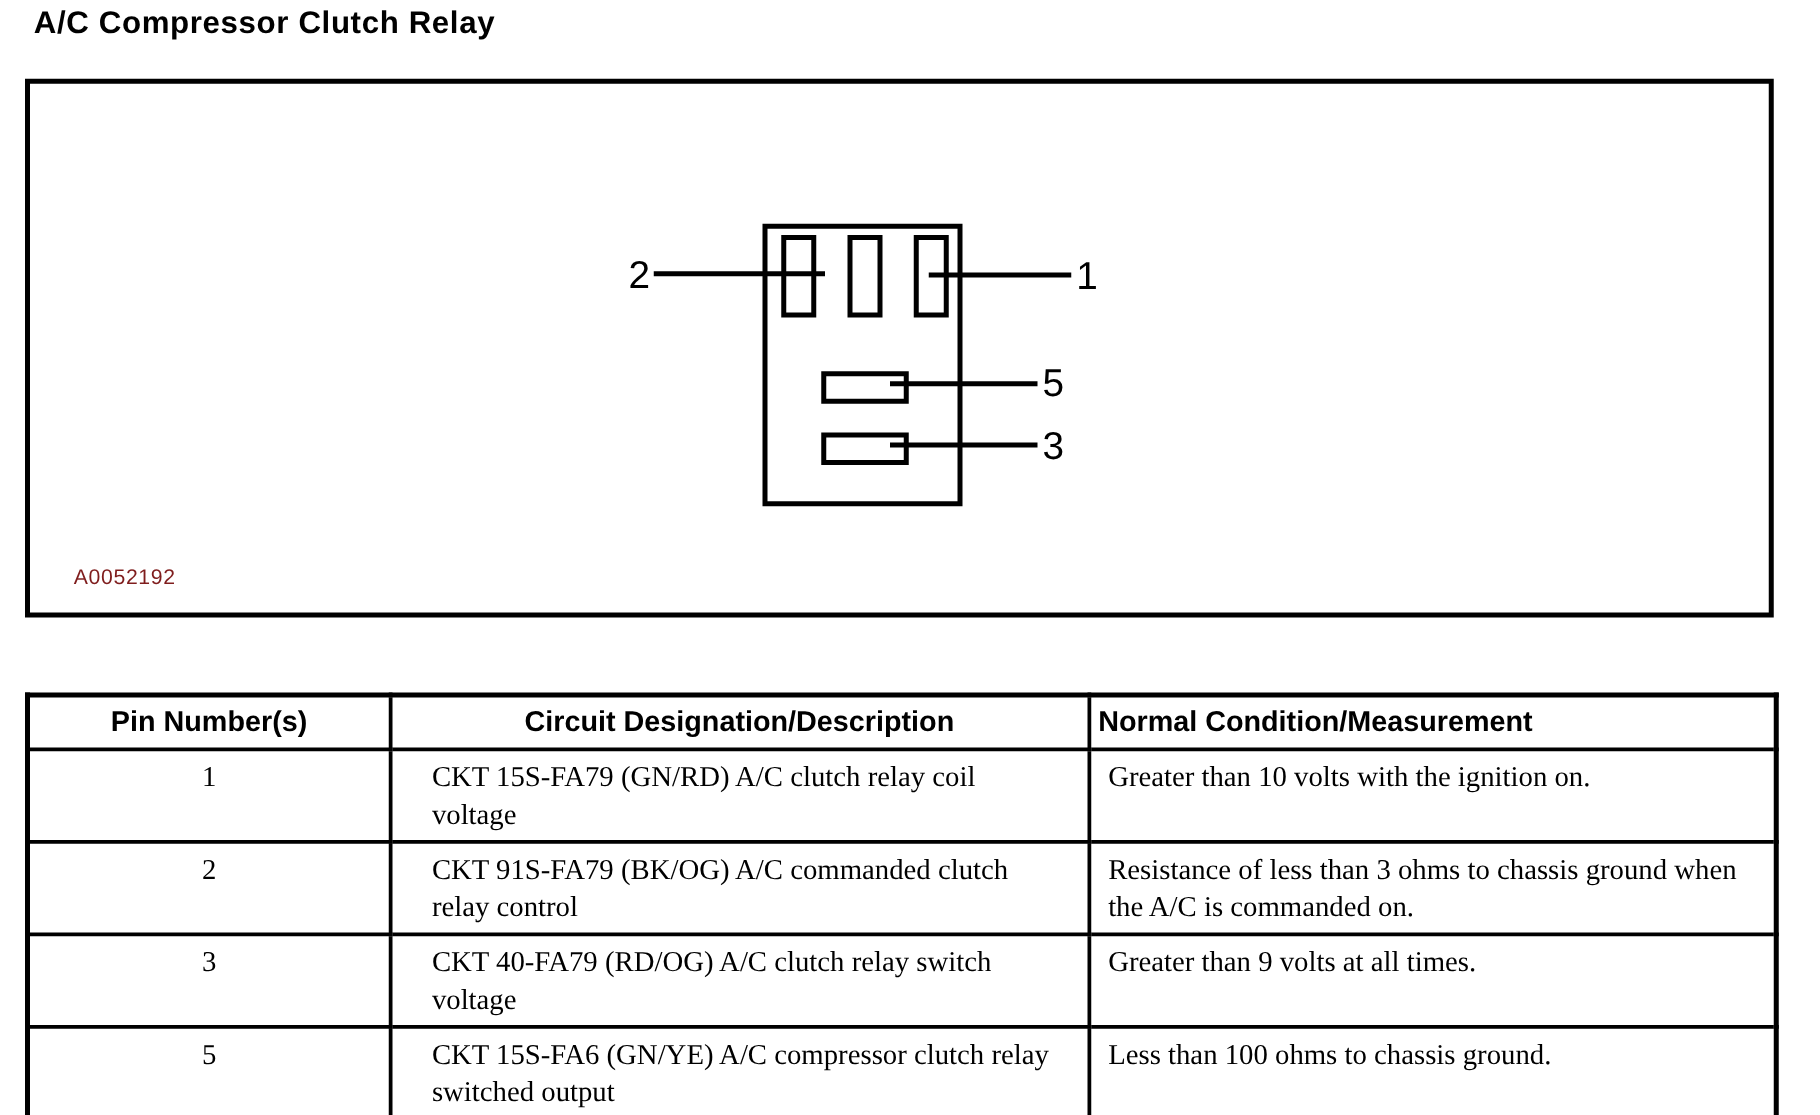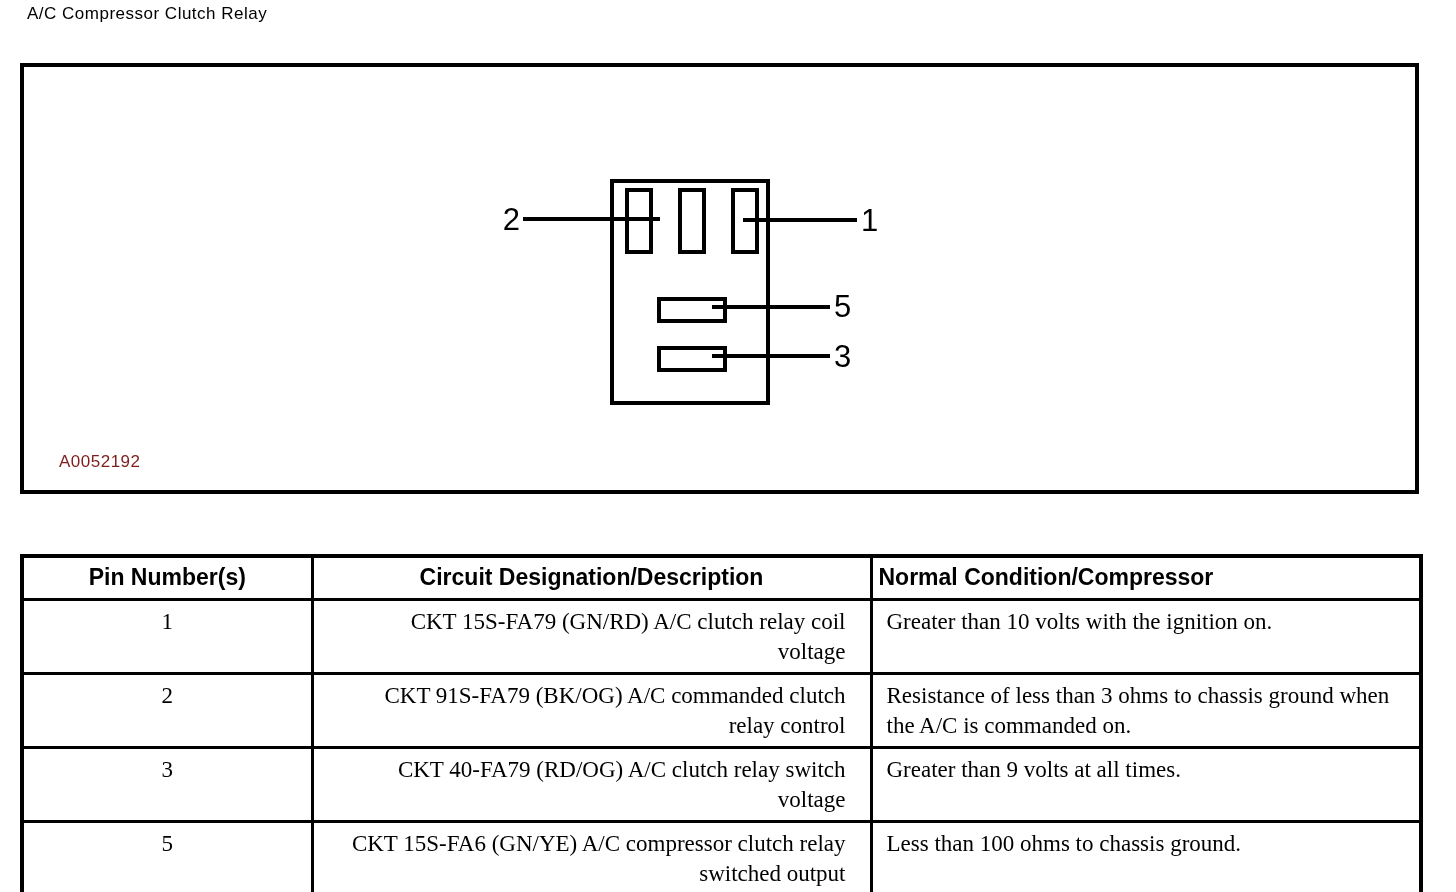--- a/index.html
+++ b/index.html
@@ -10,22 +10,22 @@
     height: 892px;
     background: #ffffff;
     color: #000000;
     font-family: "Liberation Sans", sans-serif;
     overflow: hidden;
   }
   .page-title {
     position: absolute;
     left: 27px;
     top: 4px;
-    font-size: 17px;
-    font-weight: normal;
+    font-size: 25px;
+    font-weight: bold;
     letter-spacing: 0.5px;
     color: #000;
   }
   
   .diagram-box {
     position: absolute;
     left: 20px;
     top: 63px;
     width: 1399px;
     height: 431px;
@@ -102,21 +102,21 @@
   }
   th.col-pin, th.col-circuit { text-align: center; }
   th.col-condition { text-align: left; padding-left: 14px; }
   table.pin-table td {
     font-family: "Liberation Serif", serif;
     font-size: 23px;
     line-height: 30px;
     padding-top: 6px;
   }
   td.cell-pin { text-align: center; }
-  td.cell-circuit { text-align: right; padding-left: 32px; padding-right: 24px; margin-left: 34px; }
+  td.cell-circuit { text-align: left; padding-left: 32px; padding-right: 24px; margin-left: 34px; }
   td.cell-condition { text-align: left; padding-left: 14px; padding-right: 12px; }
   tr.body-row { height: 74px; }
 </style>
 </head>
 <body>
 
 <div class="page">
 
   <div class="page-title">A/C Compressor Clutch Relay</div>
 
@@ -147,21 +147,21 @@
     <table class="pin-table">
       <colgroup>
         <col style="width:290px">
         <col style="width:559px">
         <col style="width:550px">
       </colgroup>
       <thead>
         <tr>
           <th class="col-pin">Pin Number(s)</th>
           <th class="col-circuit">Circuit Designation/Description</th>
-          <th class="col-condition">Normal Condition/Compressor</th>
+          <th class="col-condition">Normal Condition/Measurement</th>
         </tr>
       </thead>
       <tbody>
         <tr class="body-row">
           <td class="cell-pin">1</td>
           <td class="cell-circuit">CKT 15S-FA79 (GN/RD) A/C clutch relay coil voltage</td>
           <td class="cell-condition">Greater than 10 volts with the ignition on.</td>
         </tr>
         <tr class="body-row">
           <td class="cell-pin">2</td>

